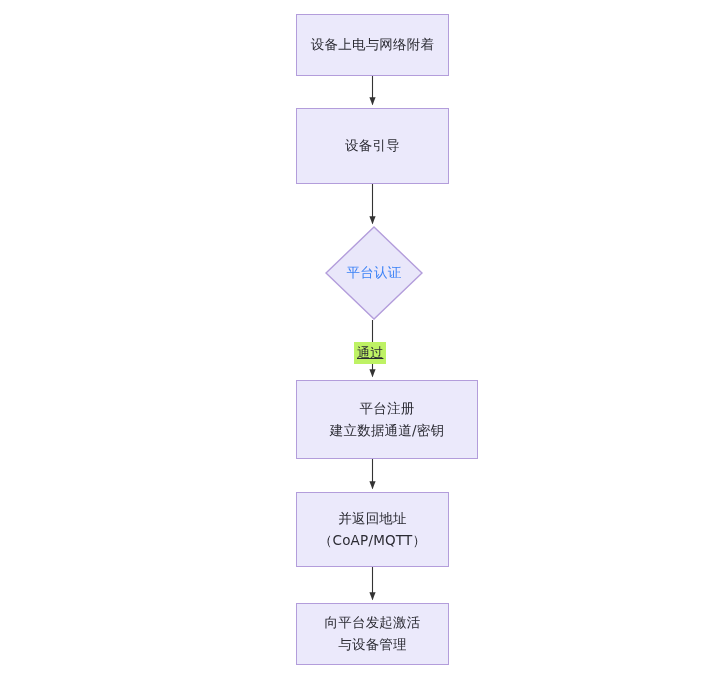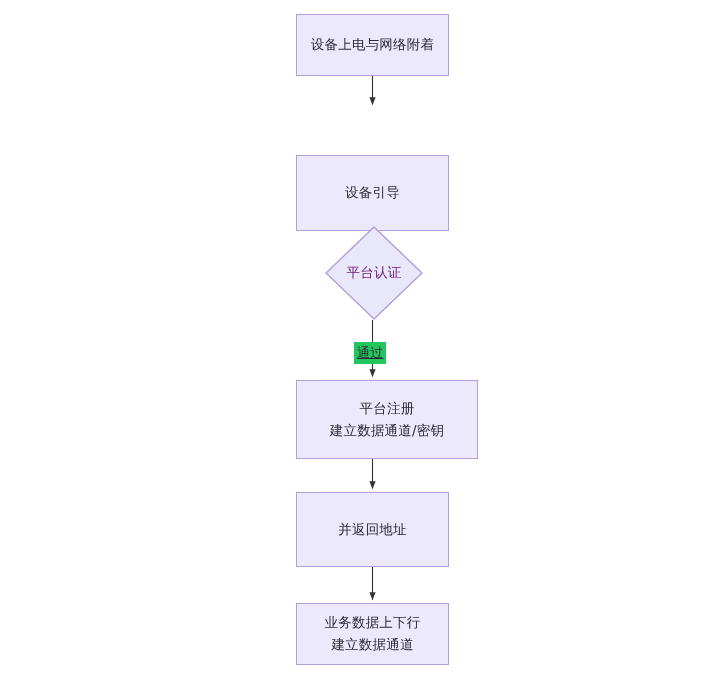--- a/index.html
+++ b/index.html
@@ -69,32 +69,32 @@
   }
   .node-diamond .diamond-label {
     position: absolute;
     left: 0;
     top: 0;
     width: 100%;
     height: 100%;
     display: flex;
     align-items: center;
     justify-content: center;
-    color: #701a75;
+    color: #3b82f6;
     font-size: 13.5px;
     line-height: 1.6;
     text-align: center;
     white-space: nowrap;
     letter-spacing: 0.2px;
   }
 
   
   .edge-label {
     position: absolute;
-    background: #22c55e;
+    background: #bef264;
     color: #2b2b33;
     font-size: 13px;
     line-height: 1.5;
     padding: 1px 3px;
     white-space: nowrap;
     letter-spacing: 0.2px;
     text-decoration: underline;
   }
 </style>
 </head>
@@ -123,40 +123,41 @@
     </g>
     <g>
       <line x1="372.5" y1="567" x2="372.5" y2="599.5" stroke="#333333" stroke-width="1.1" marker-end="url(#arrowhead)"></line>
     </g>
   </svg>
 
   <div class="node-box" style="left:296px; top:14px; width:153px; height:62px;">
     <span class="line">设备上电与网络附着</span>
   </div>
 
-  <div class="node-box" style="left:296px; top:108px; width:153px; height:76px;margin-top:47px;">
+  <div class="node-box" style="left:296px; top:108px; width:153px; height:76px;">
     <span class="line">设备引导</span>
   </div>
 
   <div class="node-diamond" style="left:325px; top:226px;">
     <svg class="diamond-shape" viewBox="0 0 98 94" preserveAspectRatio="none">
       <polygon points="49,1 97,47 49,93 1,47" fill="#e9e7fa" stroke="#b39ddb" stroke-width="1.4"></polygon>
     </svg>
     <div class="diamond-label">平台认证</div>
   </div>
 
   <div class="edge-label" style="left:354px; top:342px;">通过</div>
 
   <div class="node-box" style="left:296px; top:380px; width:182px; height:79px;">
     <span class="line">平台注册</span>
     <span class="line">建立数据通道/密钥</span>
   </div>
 
   <div class="node-box" style="left:296px; top:492px; width:153px; height:75px;">
     <span class="line">并返回地址</span>
+    <span class="line">（CoAP/MQTT）</span>
   </div>
 
   <div class="node-box" style="left:296px; top:603px; width:153px; height:62px;">
-    <span class="line">业务数据上下行</span>
-    <span class="line">建立数据通道</span>
+    <span class="line">向平台发起激活</span>
+    <span class="line">与设备管理</span>
   </div>
 
 </div>
 
 </body></html>

